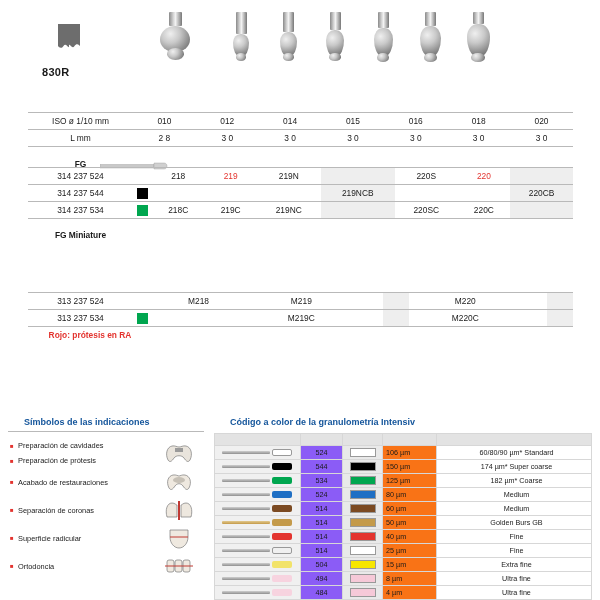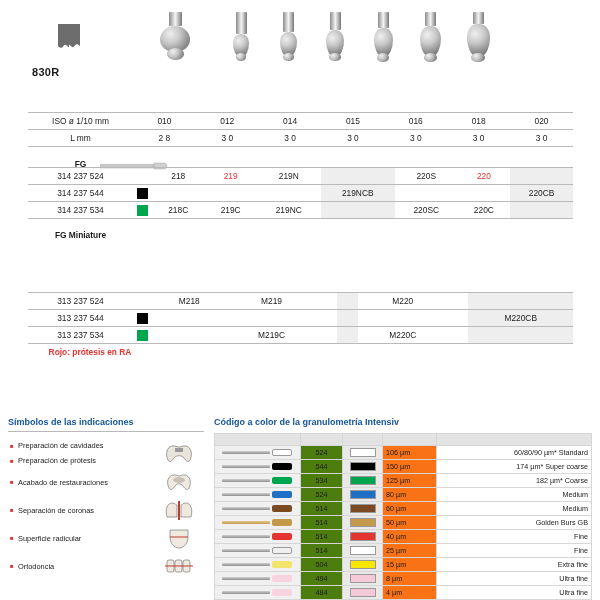--- a/index.html
+++ b/index.html
@@ -10,21 +10,21 @@
     font-family: "Liberation Sans", sans-serif;
     font-size: 8px;
     color: #1a1a1a;
     position: relative;
     overflow: hidden;
   }
   
   #top-area { position: relative; height: 258px; }
 
   .code-label {
-    position: absolute; left: 32px; top: 66px;
+    position: absolute; left: 42px; top: 66px;
     font-size: 11px; font-weight: bold; letter-spacing: .3px;
   }
   .bur-icon-box { position:absolute; left: 52px; top: 20px; }
 
   
   .head-row { position:absolute; left:0; top:0; width:600px; height:95px; }
   .head { position:absolute; top:12px; width:46px; text-align:center; }
 
   .shank { width:11px; background:linear-gradient(90deg,#8a8a8a,#d8d8d8 35%,#f2f2f2 50%,#b5b5b5 75%,#777); margin:0 auto; border-radius:1px;}
   .ball  { margin:0 auto; background:radial-gradient(circle at 35% 30%, #efefef 0%, #c9c9c9 35%, #8e8e8e 70%, #5d5d5d 100%); }
@@ -46,36 +46,36 @@
   td.lbl { text-align:left; width:105px; padding-left:4px; }
   td.sw  { width:18px; padding:0; }
   .shaded { background:#eeeeee; }
   .bold { font-weight:bold; }
   .red { color:#e3342f; }
   .redbold { color:#e3342f; font-weight:bold; }
 
   .swatch { width:11px; height:11px; display:block; margin:0 auto; }
 
   
-  .panel-title { font-size:9px; font-weight:bold; color:#14559b; }
+  .panel-title { font-size:9px; font-weight:bold; color:#14559b;margin-left:16px; }
 
   #left-panel { position:absolute; left:8px; top:417px; width:196px; }
   #right-panel{ position:absolute; left:214px; top:417px; width:378px; }
 
   .ind-table { width:100%; border-collapse:collapse; margin-top:6px; font-size:7.4px;}
   .ind-table td { padding:3px 2px; vertical-align:middle; }
   .ind-bullet { color:#e3342f; font-size:6px; padding-right:2px; width:8px;}
 
   .color-table { width:100%; border-collapse:collapse; margin-top:6px; font-size:7.2px; }
   .color-table td { border:1px solid #d7d7d7; height:14px; padding:0 3px; }
   .color-table td.c-bur { width:86px; background:#f0f0f0; }
-  .color-table td.c-num { width:42px; text-align:center; background:#4d7c0f; }
+  .color-table td.c-num { width:42px; text-align:center; background:#8b5cf6; }
   .color-table td.c-sw  { width:40px; padding:0; background:#e9e9e9; }
   .color-table td.c-size{ width:54px; text-align:left; background:#f97316;}
-  .color-table td.c-note{ text-align:right; background:#ffffff; padding-left:8px;}
+  .color-table td.c-note{ text-align:center; background:#ffffff; padding-left:8px;}
   .color-table th { border:1px solid #d7d7d7; height:12px; background:#e3e3e3;}
   .csw { width:26px; height:9px; display:block; margin:2px auto; border:1px solid #999;}
 
   .mini-bur { display:block; width:70px; height:8px; margin:2px 0 2px 4px; position:relative;}
   .mini-bur i { position:absolute; left:0; top:2px; width:48px; height:3px;
                 background:linear-gradient(180deg,#cfcfcf,#8f8f8f); border-radius:1px;}
   .mini-bur b { position:absolute; right:0; top:0; width:20px; height:7px; border-radius:2px;}
 
   .ind-icon { width:34px; height:22px; display:block; }
 </style>
@@ -221,33 +221,20 @@
       <td class="sw"></td>
       <td>M218</td>
       <td>M219</td>
       <td></td>
       <td class="shaded"></td>
       <td>M220</td>
       <td></td>
       <td class="shaded"></td>
     </tr>
     <tr>
-      <td class="lbl">313 237 544</td>
-      <td class="sw">
-            <span class="swatch" style="background:#000000"></span>
-          </td>
-      <td></td>
-      <td></td>
-      <td></td>
-      <td class="shaded"></td>
-      <td></td>
-      <td></td>
-      <td class="shaded">M220CB</td>
-    </tr>
-    <tr>
       <td class="lbl">313 237 534</td>
       <td class="sw">
             <span class="swatch" style="background:#00a64f"></span>
           </td>
       <td></td>
       <td>M219C</td>
       <td></td>
       <td class="shaded"></td>
       <td>M220C</td>
       <td></td>

